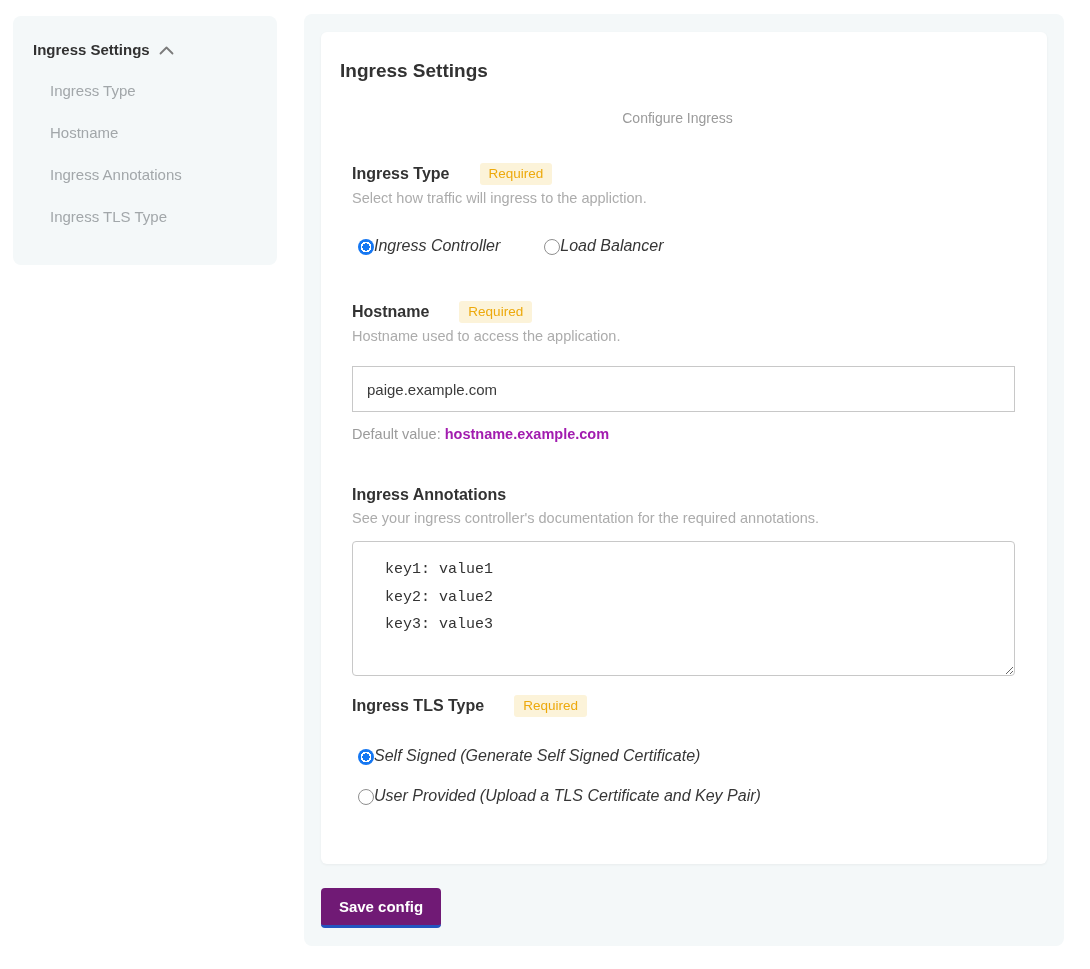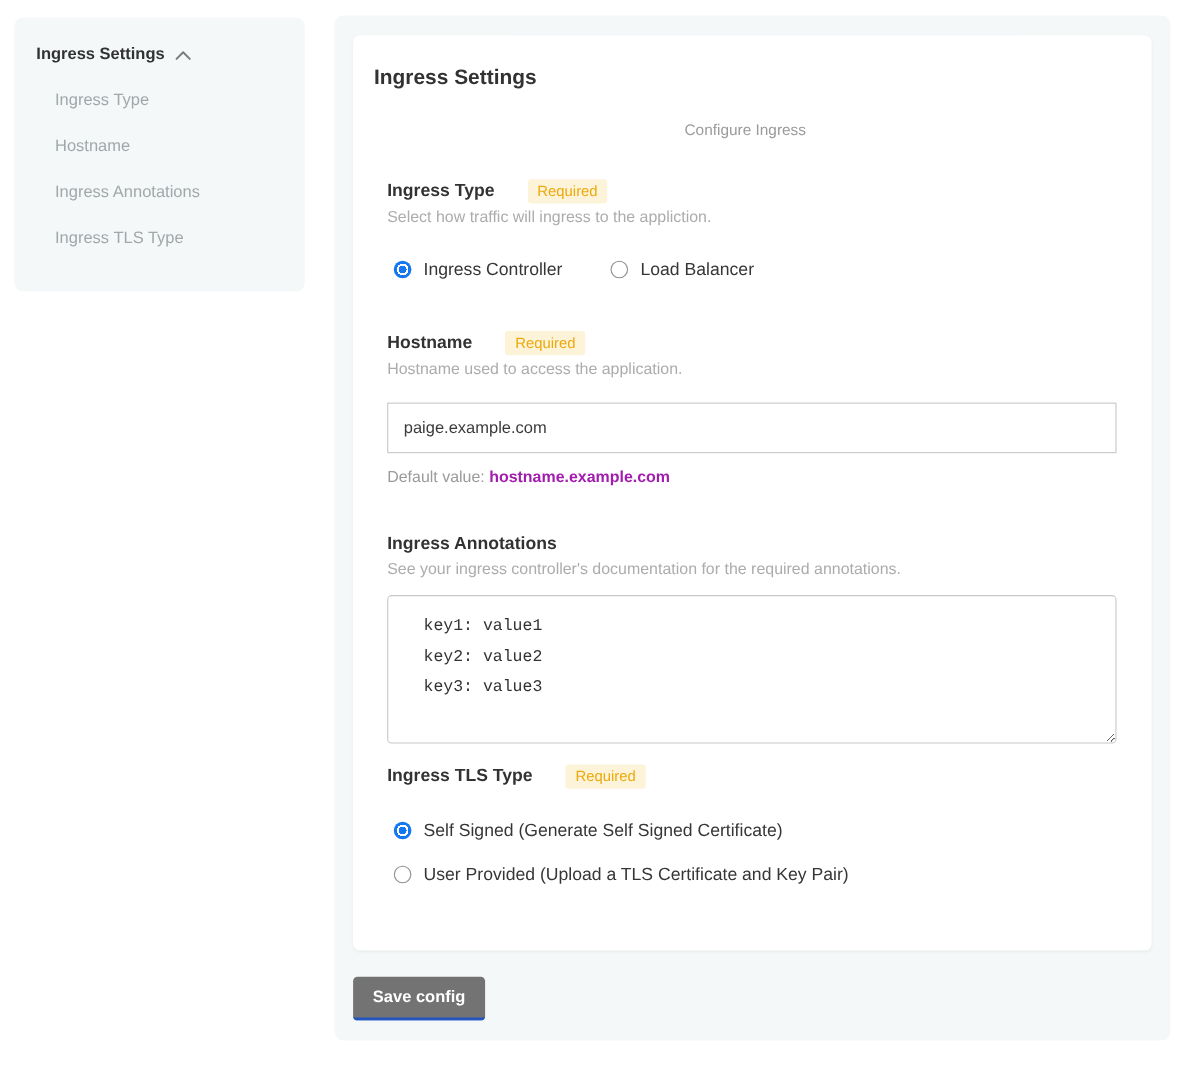--- a/index.html
+++ b/index.html
@@ -83,21 +83,21 @@
     margin-left: 20px;
   }
   .section-help {
     margin-top: 5px;
     font-size: 14.5px;
     color: #acacac;
   }
 
   
   .radio-row-h { display: flex; align-items: center; gap: 44px; margin-top: 31px; margin-left: 6px; }
-  .radio-option { display: flex; align-items: flex-start; gap: 11px; cursor: pointer; }
+  .radio-option { display: flex; align-items: flex-end; cursor: pointer; font-style: italic; }
   .radio-label { font-size: 16px; font-weight: 500; color: #363636; }
   .radio {
     width: 16px; height: 16px; border-radius: 50%;
     flex: 0 0 16px;
   }
   .radio.on {
     background: radial-gradient(circle,
       #1577f2 0 3.6px,
       #ffffff 3.6px 5.3px,
       #1577f2 5.3px 8px);
@@ -152,21 +152,21 @@
   .spacer-sm { height: 19px; }
 
   .radio-stack { margin-top: 30px; margin-left: 6px; }
   .radio-stack .radio-option + .radio-option { margin-top: 22px; }
 
   
   .save-button {
     position: absolute;
     left: 17px; top: 874px;
     width: 120px; height: 40px;
-    background: #737373;
+    background: #701a75;
     border: none;
     border-bottom: 3px solid #2355c0;
     border-radius: 4px;
     color: #ffffff;
     font-family: "Liberation Sans", sans-serif;
     font-size: 15px;
     font-weight: 700;
     cursor: pointer;
   }
 

